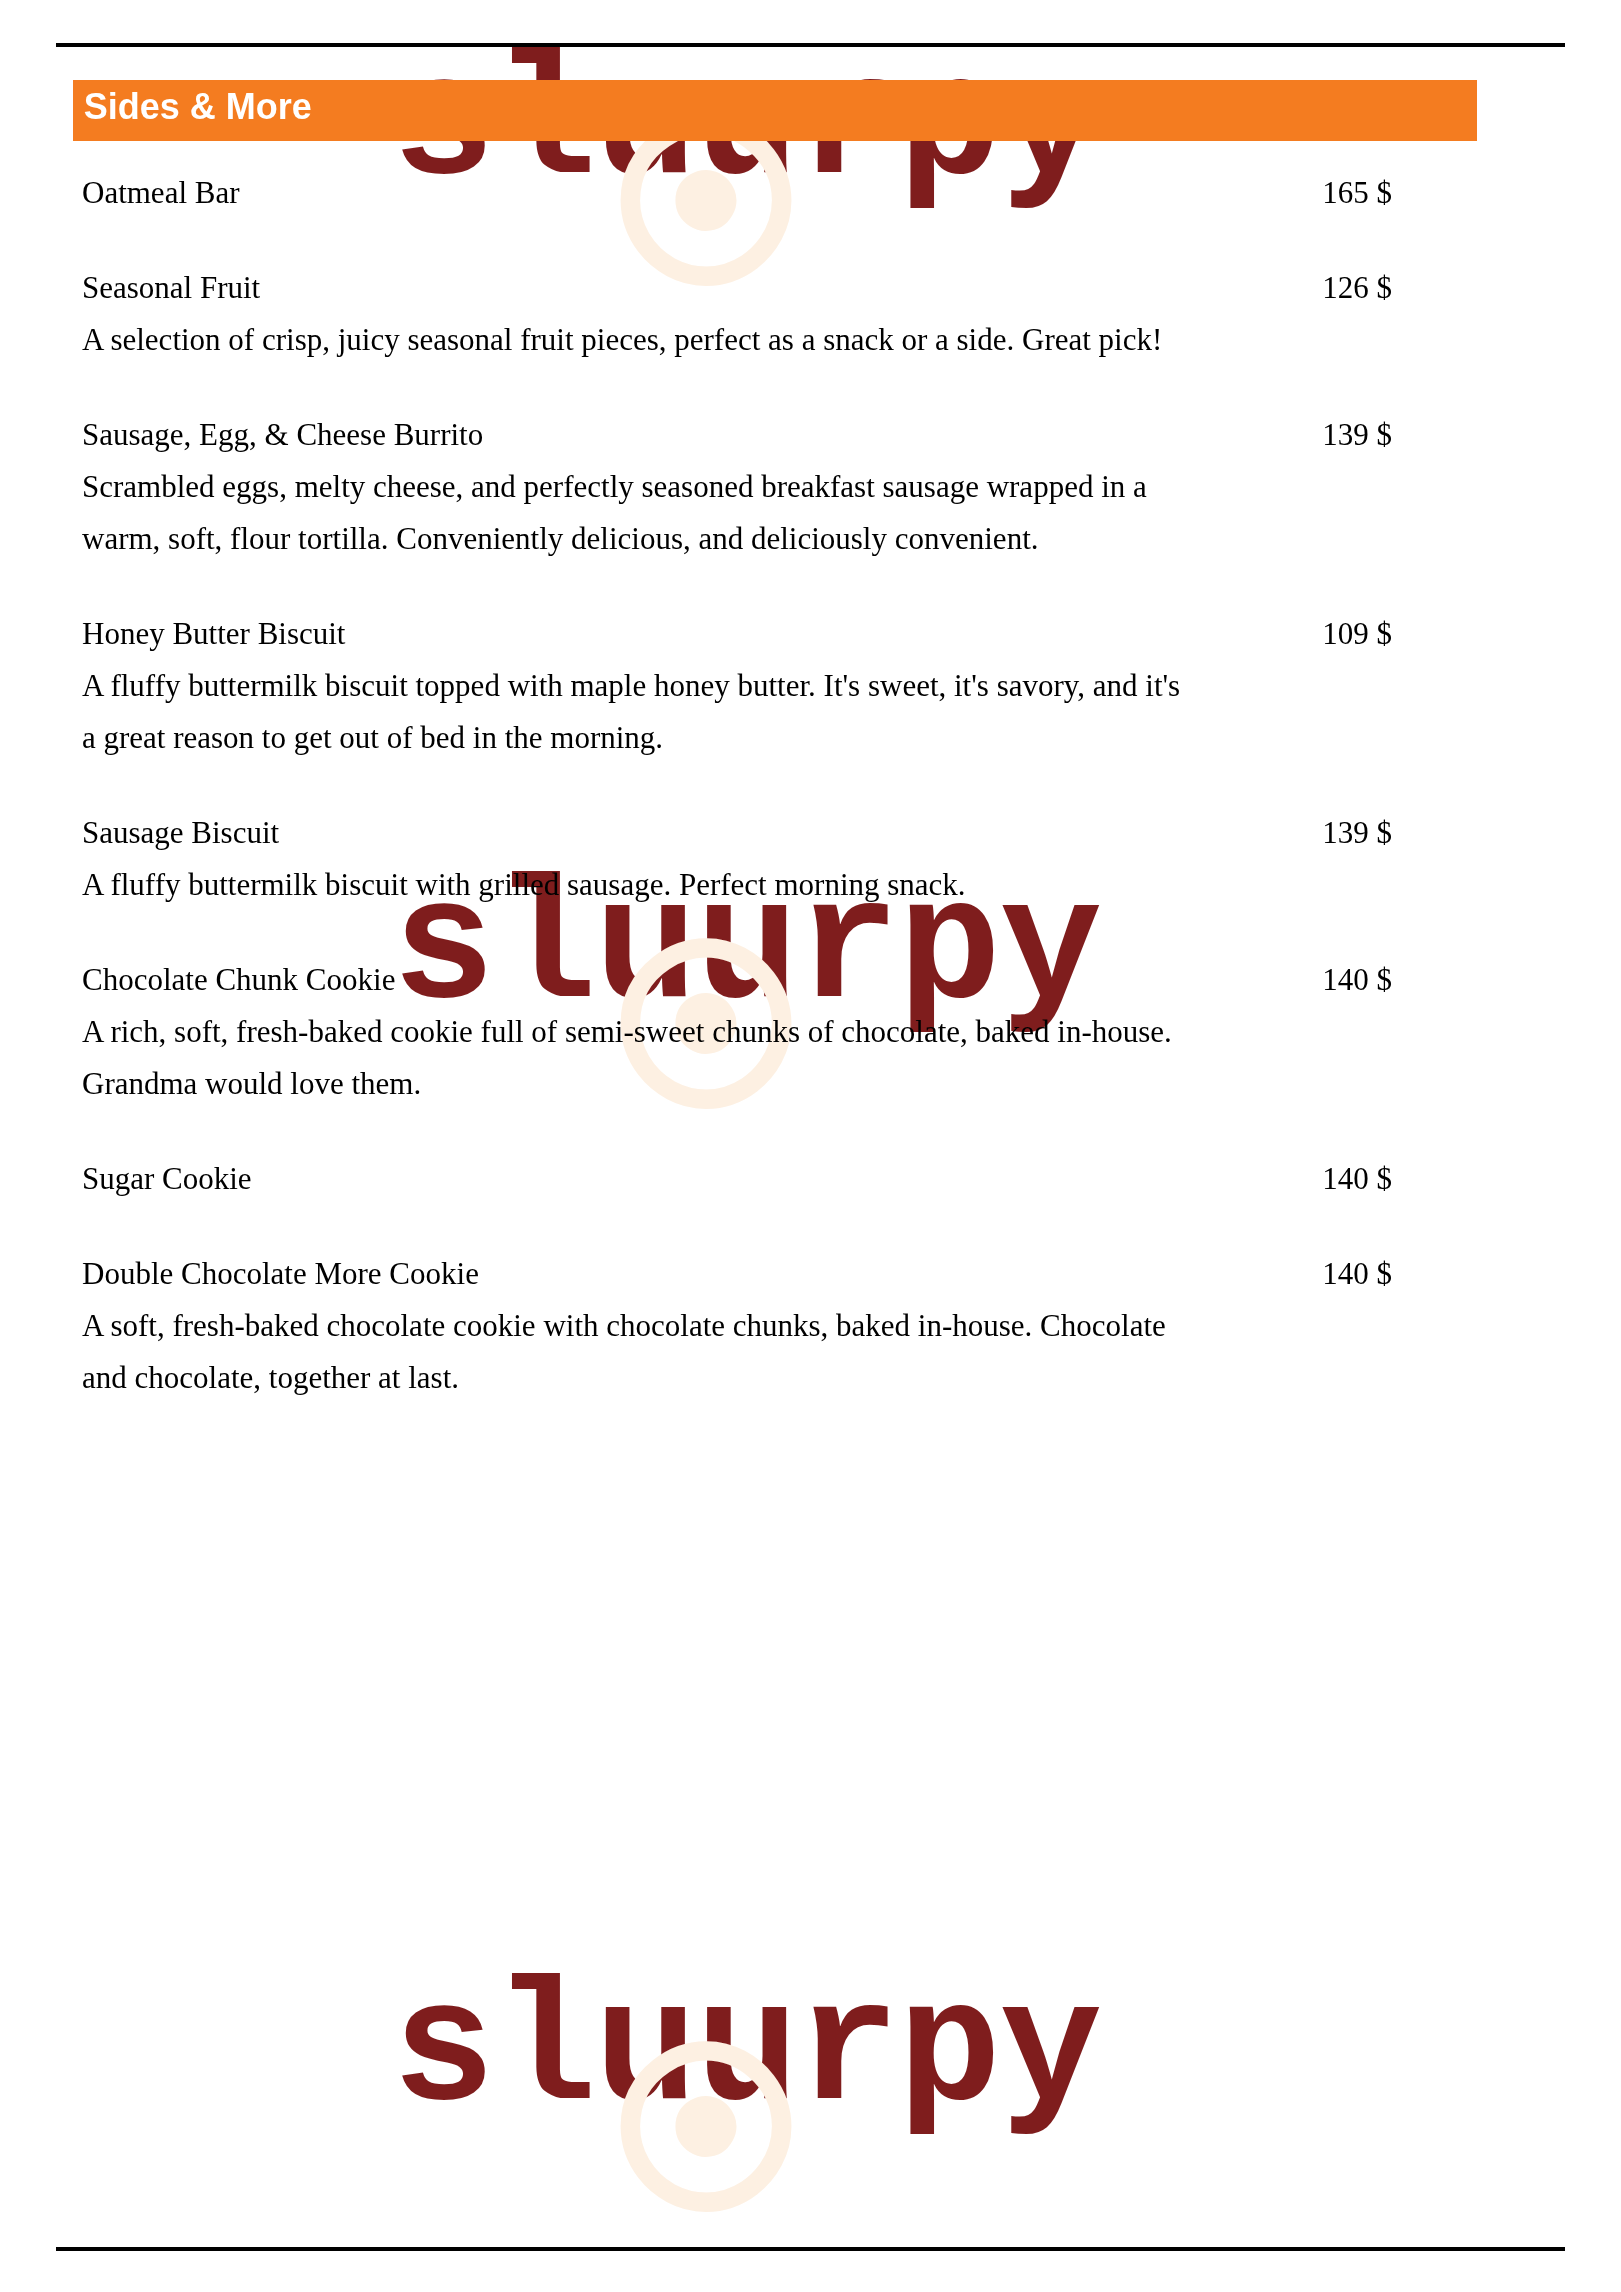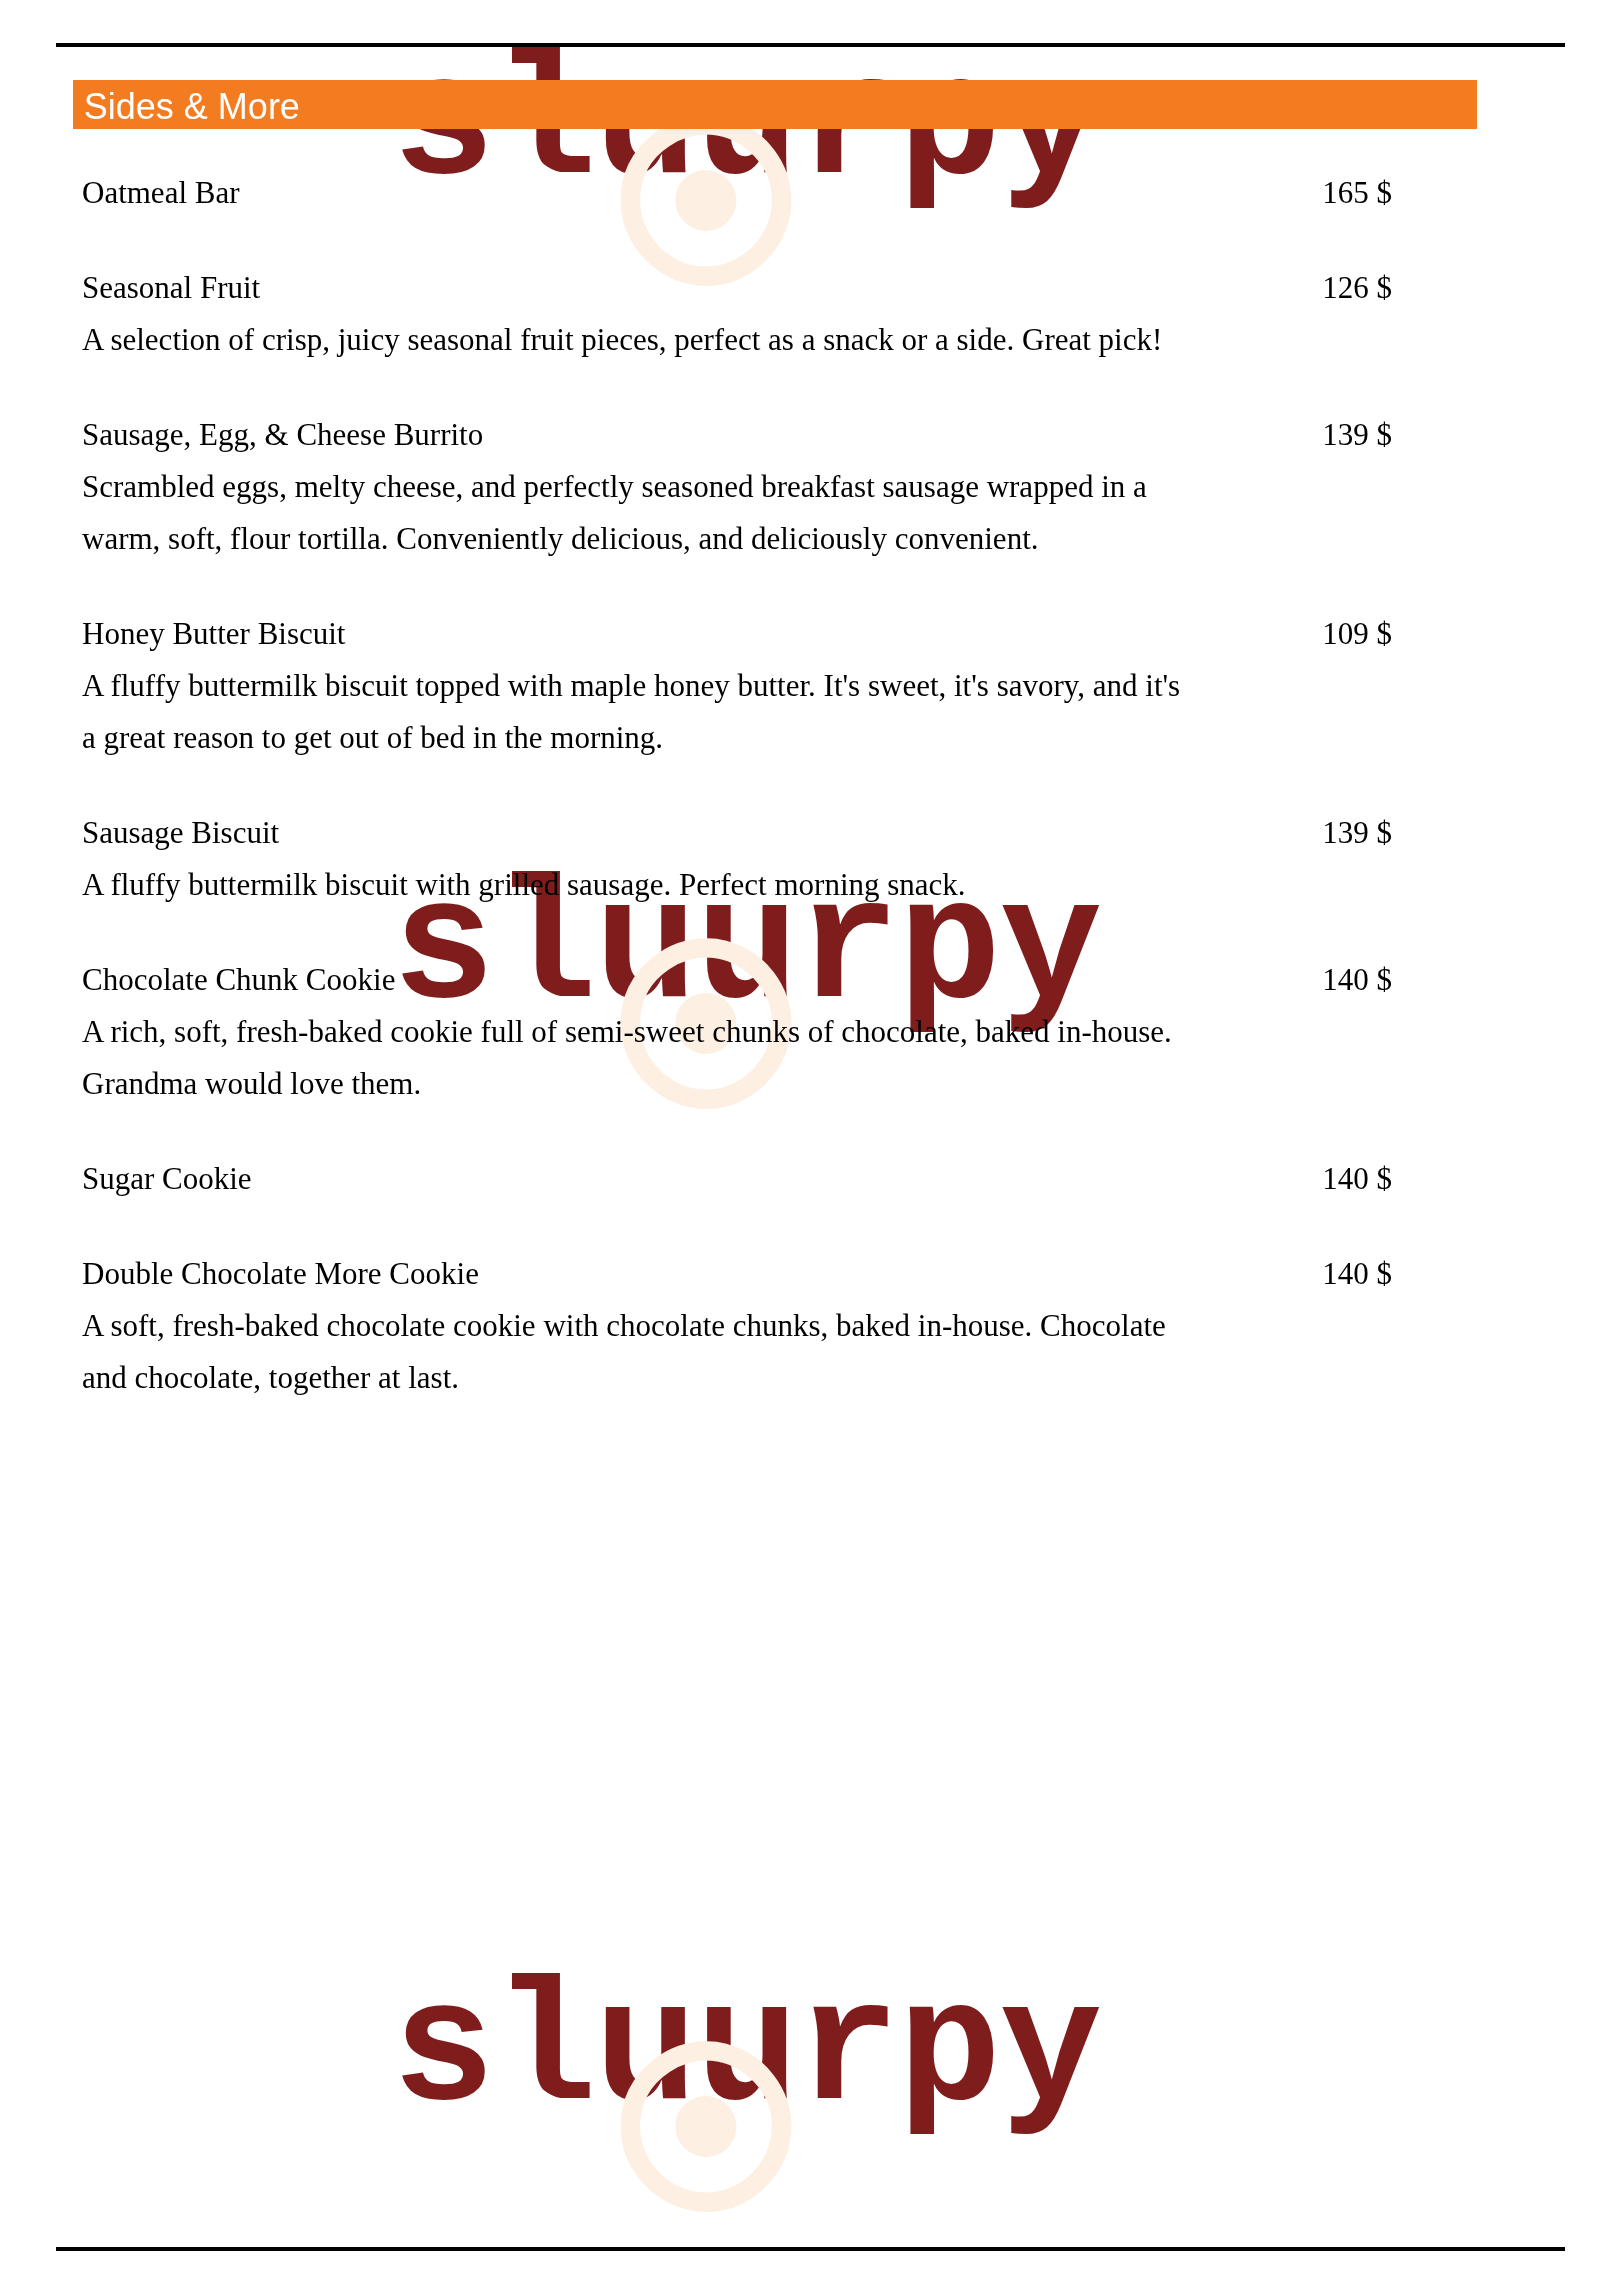--- a/index.html
+++ b/index.html
@@ -88,24 +88,25 @@
     background: #000000;
     z-index: 2;
   }
 
   
   .section-header {
     position: absolute;
     left: 73px;
     top: 80px;
     width: 1404px;
-    height: 49px;
+    height: 61px;
     background: #f57f17;
     background: #f47c20;
     z-index: 2;
+    font-weight: bold;
   }
   .section-header .title {
     position: absolute;
     left: 10.8px;
     top: 5.9px;
     font-family: "Liberation Sans", sans-serif;
     font-size: 36px;
     color: #ffffff;
     letter-spacing: 0px;
   }

